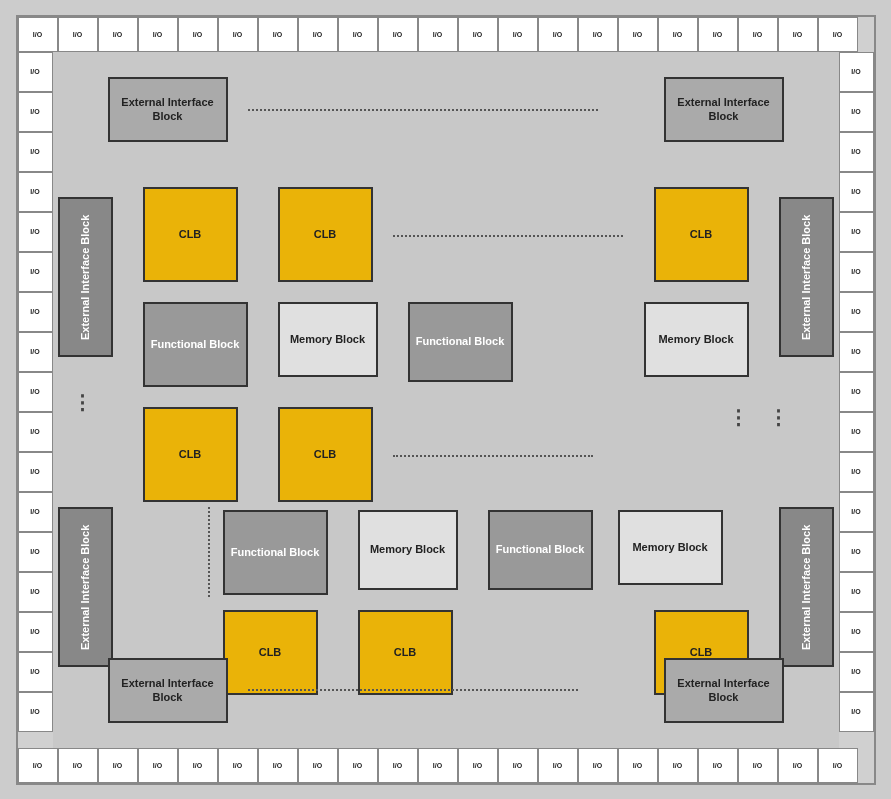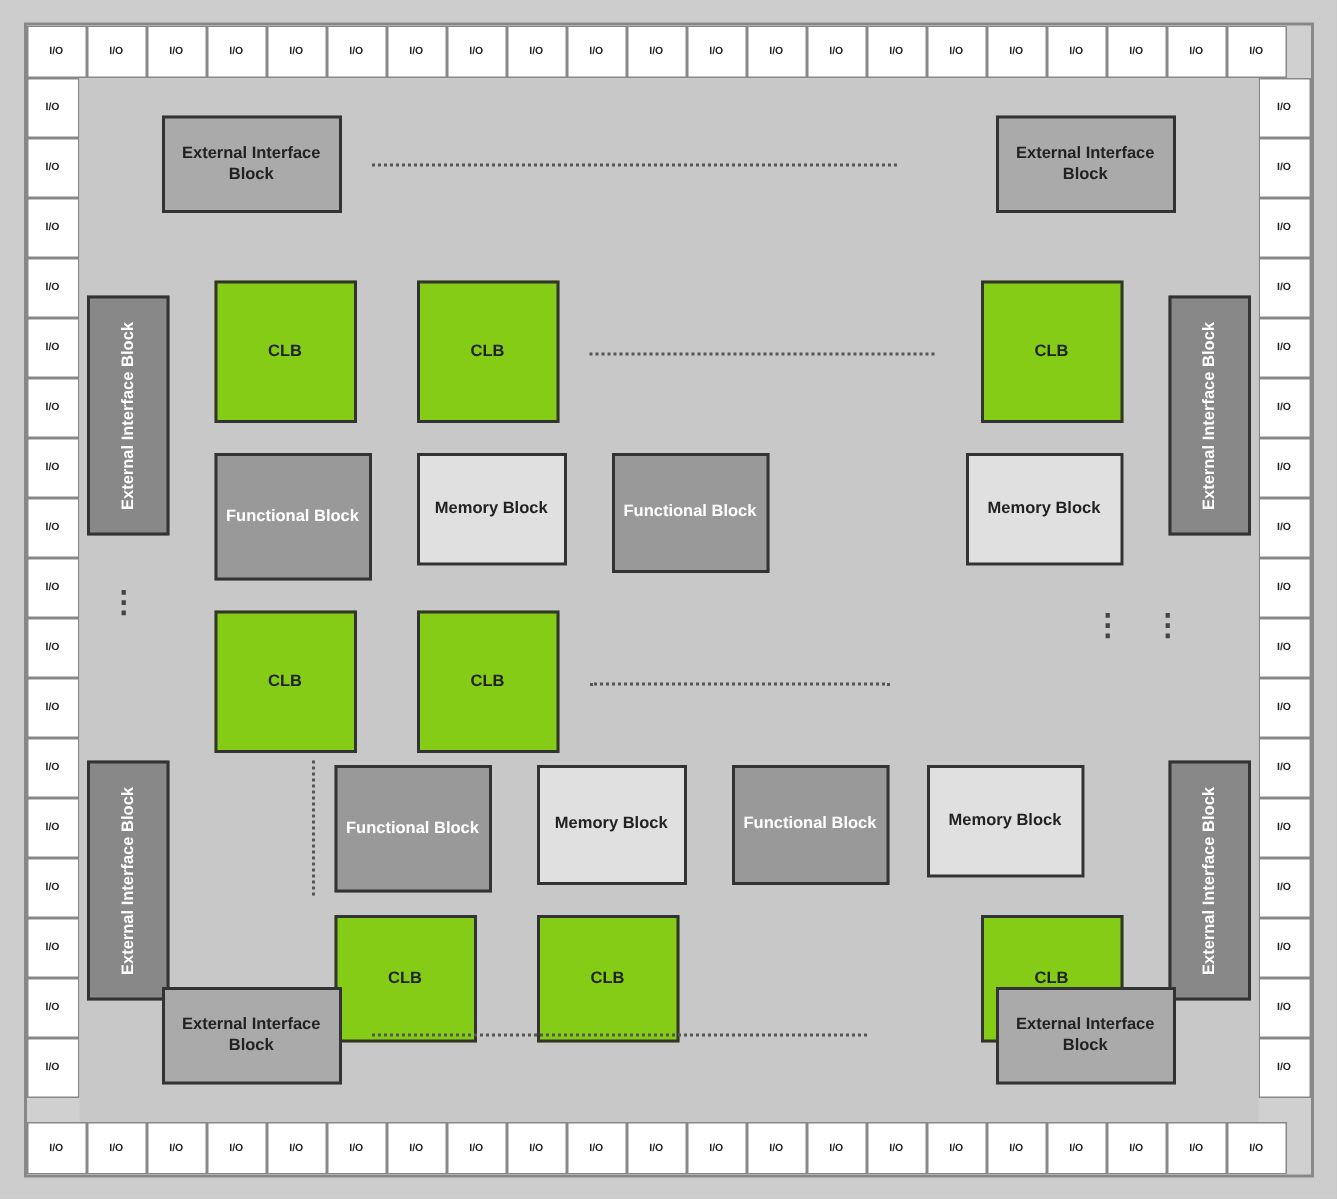--- a/index.html
+++ b/index.html
@@ -144,21 +144,21 @@
       transform: rotate(180deg);
     }
     .block-ext-lower-right {
       background: #888;
       color: #fff;
       writing-mode: vertical-rl;
       transform: rotate(180deg);
     }
 
     .block-clb {
-      background: #84cc16;
+      background: #eab308;
     }
 
     .block-functional {
       background: #999;
       color: #fff;
     }
 
     .block-memory {
       background: #e0e0e0;
     }

